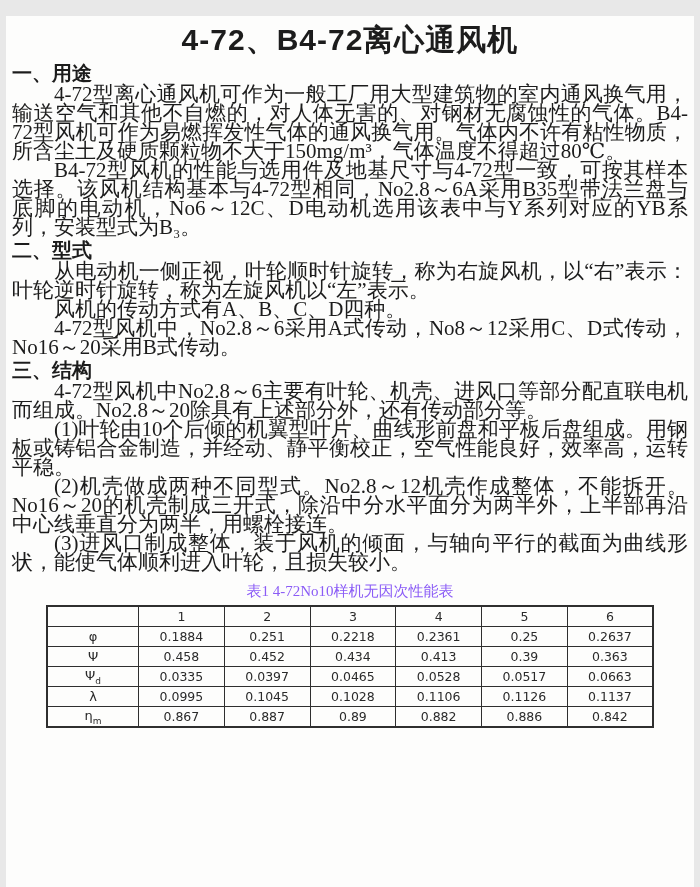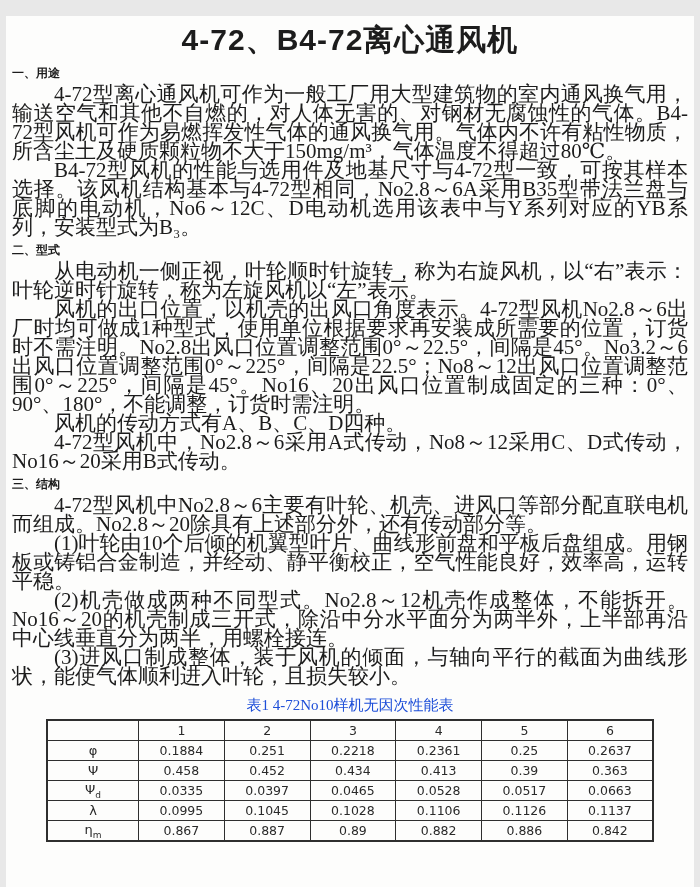--- a/index.html
+++ b/index.html
@@ -22,39 +22,39 @@
     font-family: "Liberation Sans", "DejaVu Sans", sans-serif;
     font-size: 30px;
     line-height: 36px;
     font-weight: bold;
     text-align: center;
     margin: 2px 0 4px 0;
     letter-spacing: 1px;
   }
   h2.sec-heading {
     font-family: "Liberation Sans", "DejaVu Sans", sans-serif;
-    font-size: 12px;
+    font-size: 20px;
     line-height: 22px;
     font-weight: bold;
     margin: 2px 0 1px 0;
   }
   p.para {
     font-size: 21px;
     line-height: 19px;
     margin: 0;
     text-align: justify;
     text-indent: 2em;
     letter-spacing: 0;
   }
   .caption {
     text-align: center;
     font-size: 15px;
     line-height: 18px;
     margin: 10px 0 5px 0;
-    color: #1d4ed8;
+    color: #8b5cf6;
   }
   table.perf {
     border-collapse: collapse;
     table-layout: fixed;
     width: 608px;
     margin: 0 auto;
     border: 2px solid #2f2f2f;
     font-family: "DejaVu Sans", "Liberation Sans", sans-serif;
   }
   table.perf td {
@@ -83,21 +83,20 @@
 
   <section>
     <h2 class="sec-heading">一、用途</h2>
     <p class="para">4-72型离心通风机可作为一般工厂用大型建筑物的室内通风换气用，输送空气和其他不自燃的，对人体无害的、对钢材无腐蚀性的气体。B4-72型风机可作为易燃挥发性气体的通风换气用。气体内不许有粘性物质，所含尘土及硬质颗粒物不大于150mg/m³，气体温度不得超过80℃。</p>
     <p class="para">B4-72型风机的性能与选用件及地基尺寸与4-72型一致，可按其样本选择。该风机结构基本与4-72型相同，No2.8～6A采用B35型带法兰盘与底脚的电动机，No6～12C、D电动机选用该表中与Y系列对应的YB系列，安装型式为B₃。</p>
   </section>
 
   <section>
     <h2 class="sec-heading">二、型式</h2>
     <p class="para">从电动机一侧正视，叶轮顺时针旋转，称为右旋风机，以“右”表示：叶轮逆时针旋转，称为左旋风机以“左”表示。</p>
-    <p class="para">风机的出口位置，以机壳的出风口角度表示。4-72型风机No2.8～6出厂时均可做成1种型式，使用单位根据要求再安装成所需要的位置，订货时不需注明。No2.8出风口位置调整范围0°～22.5°，间隔是45°。No3.2～6出风口位置调整范围0°～225°，间隔是22.5°；No8～12出风口位置调整范围0°～225°，间隔是45°。No16、20出风口位置制成固定的三种：0°、90°、180°，不能调整，订货时需注明。</p>
     <p class="para">风机的传动方式有A、B、C、D四种。</p>
     <p class="para">4-72型风机中，No2.8～6采用A式传动，No8～12采用C、D式传动，No16～20采用B式传动。</p>
   </section>
 
   <section>
     <h2 class="sec-heading">三、结构</h2>
     <p class="para">4-72型风机中No2.8～6主要有叶轮、机壳、进风口等部分配直联电机而组成。No2.8～20除具有上述部分外，还有传动部分等。</p>
     <p class="para">(1)叶轮由10个后倾的机翼型叶片、曲线形前盘和平板后盘组成。用钢板或铸铝合金制造，并经动、静平衡校正，空气性能良好，效率高，运转平稳。</p>
     <p class="para">(2)机壳做成两种不同型式。No2.8～12机壳作成整体，不能拆开。No16～20的机壳制成三开式，除沿中分水平面分为两半外，上半部再沿中心线垂直分为两半，用螺栓接连。</p>
     <p class="para">(3)进风口制成整体，装于风机的倾面，与轴向平行的截面为曲线形状，能使气体顺利进入叶轮，且损失较小。</p>

